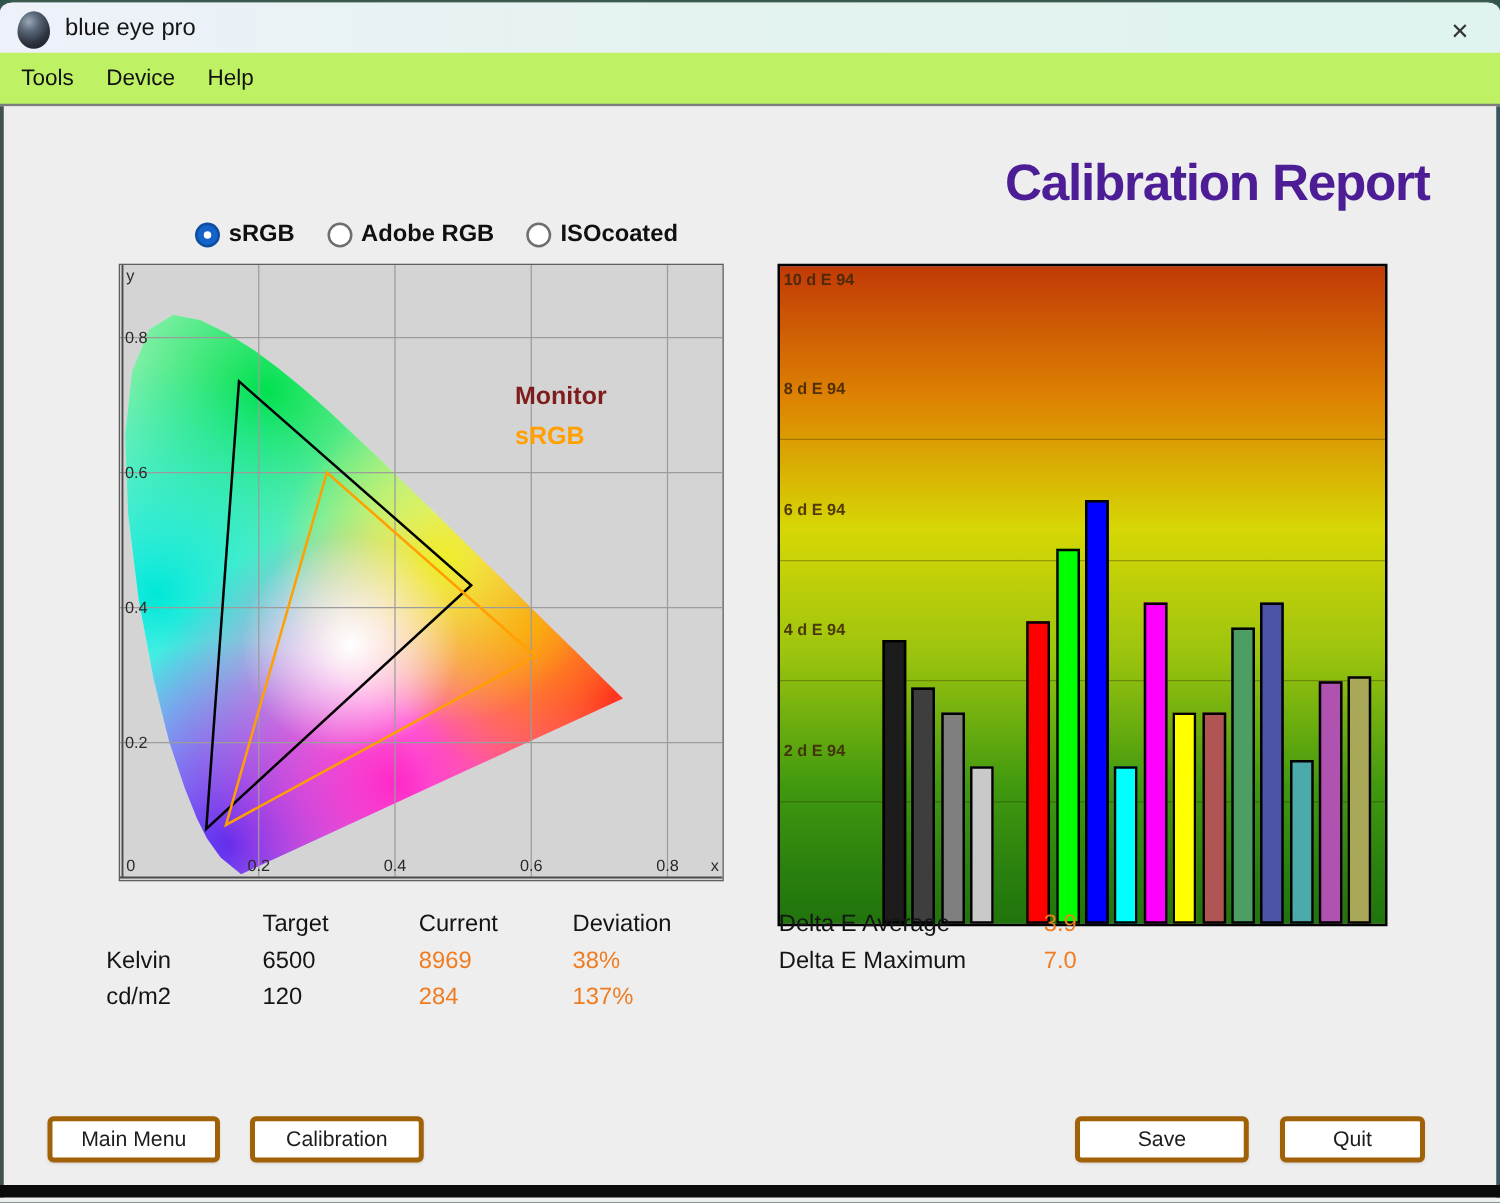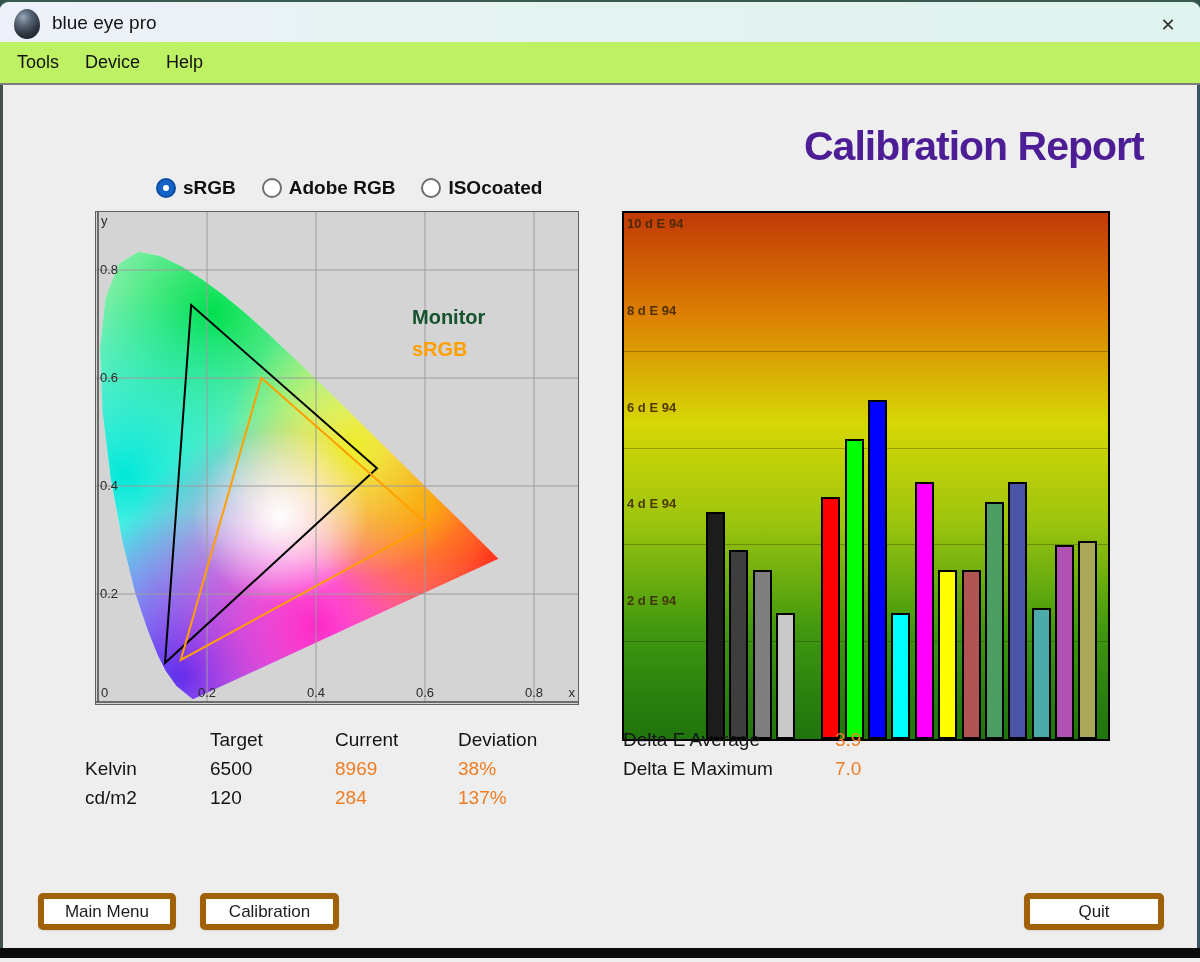--- a/index.html
+++ b/index.html
@@ -46,25 +46,25 @@
   .c-label{width:125px;}
   .c-target{width:125px;}
   .c-current{width:123px;}
   .c-dev{width:120px;}
   .orange{color:#f07c21;}
   
   .delta-block{position:absolute;left:623px;top:640px;font-size:19px;color:#141414;}
   .delta-row{display:flex;height:29px;align-items:center;}
   .delta-label{width:212px;}
   
-  .btn{position:absolute;top:808px;height:37px;background:#ffffff;border:6px solid #a16207;border-radius:5px;font-family:"Liberation Sans",sans-serif;font-size:17px;color:#1c1c1c;box-shadow:0 1px 2px rgba(0,0,0,0.10);cursor:pointer;}
+  .btn{position:absolute;top:808px;height:37px;background:#ffffff;border:4px solid #a16207;border-radius:5px;font-family:"Liberation Sans",sans-serif;font-size:17px;color:#1c1c1c;box-shadow:0 1px 2px rgba(0,0,0,0.10);cursor:pointer;}
   #btn-main-menu{left:38px;width:138px;}
   #btn-calibration{left:200px;width:139px;}
   #btn-save{left:860px;width:139px;}
-  #btn-quit{left:1024px;width:140px;}
+  #btn-quit{left:1024px;width:116px;}
 </style>
 </head>
 <body>
 
 <div class="window">
 
   <div class="titlebar">
     <div class="app-icon"></div>
     <div class="app-title">blue eye pro</div>
     <div class="close-btn">✕</div>
@@ -162,21 +162,21 @@
           <text class="ticktext" x="220" y="485" text-anchor="middle">0.4</text>
           <text class="ticktext" x="329" y="485" text-anchor="middle">0.6</text>
           <text class="ticktext" x="438" y="485" text-anchor="middle">0.8</text>
           <text class="ticktext" x="4" y="386">0.2</text>
           <text class="ticktext" x="4" y="278">0.4</text>
           <text class="ticktext" x="4" y="170">0.6</text>
           <text class="ticktext" x="4" y="62">0.8</text>
           <text class="ticktext" x="5" y="13">y</text>
           <text class="ticktext" x="479" y="485" text-anchor="end">x</text>
         </svg>
-      <div class="legend-item" id="legend-monitor" style="color: #14532d;">Monitor</div>
+      <div class="legend-item" id="legend-monitor" style="color: #7f1d1d;">Monitor</div>
       <div class="legend-item" id="legend-srgb" style="color: rgb(255, 160, 0);">sRGB</div>
     </div>
 
     <div class="bar-chart" id="bars">
         <div class="delabel" style="top: 3px;">10 d E 94</div>
         <div class="deline" style="bottom: 387.2px;"></div>
         <div class="delabel" style="top: 89.8px;">8 d E 94</div>
         <div class="deline" style="bottom: 290.4px;"></div>
         <div class="delabel" style="top: 186.6px;">6 d E 94</div>
         <div class="deline" style="bottom: 193.6px;"></div>
@@ -228,19 +228,20 @@
         <span class="orange">3.9</span>
       </div>
       <div class="delta-row">
         <span class="delta-label">Delta E Maximum</span>
         <span class="orange">7.0</span>
       </div>
     </div>
 
     <button class="btn" id="btn-main-menu">Main Menu</button>
     <button class="btn" id="btn-calibration">Calibration</button>
+    <button class="btn" id="btn-save">Save</button>
     <button class="btn" id="btn-quit">Quit</button>
 
     <div class="edge-left"></div>
     <div class="edge-right"></div>
     <div class="bottom-strip"></div>
   </div>
 </div>
 
 </body></html>

